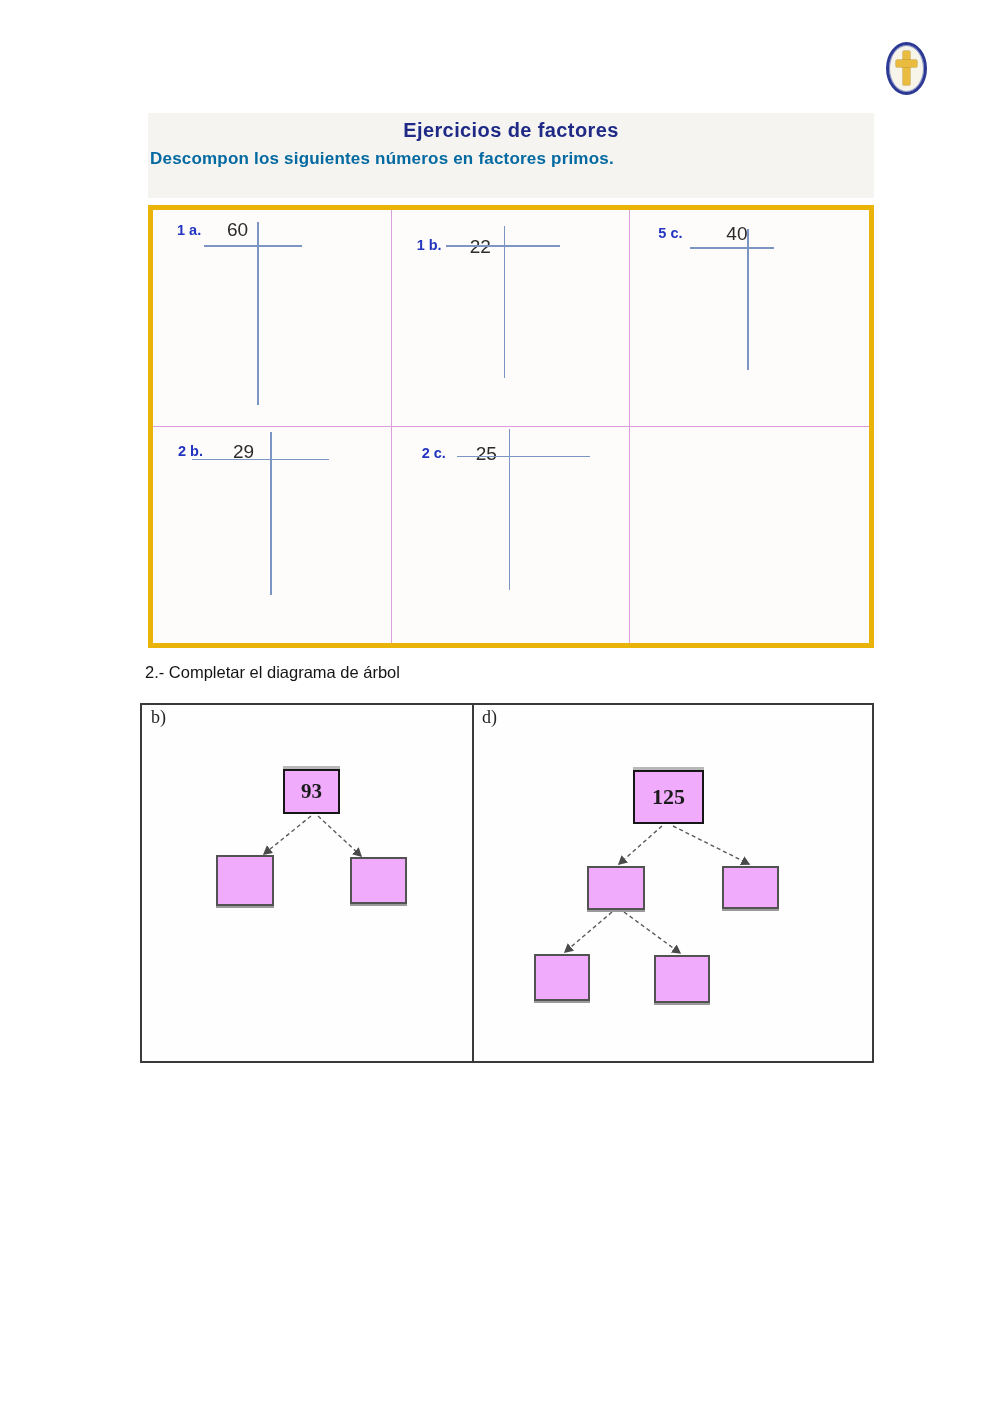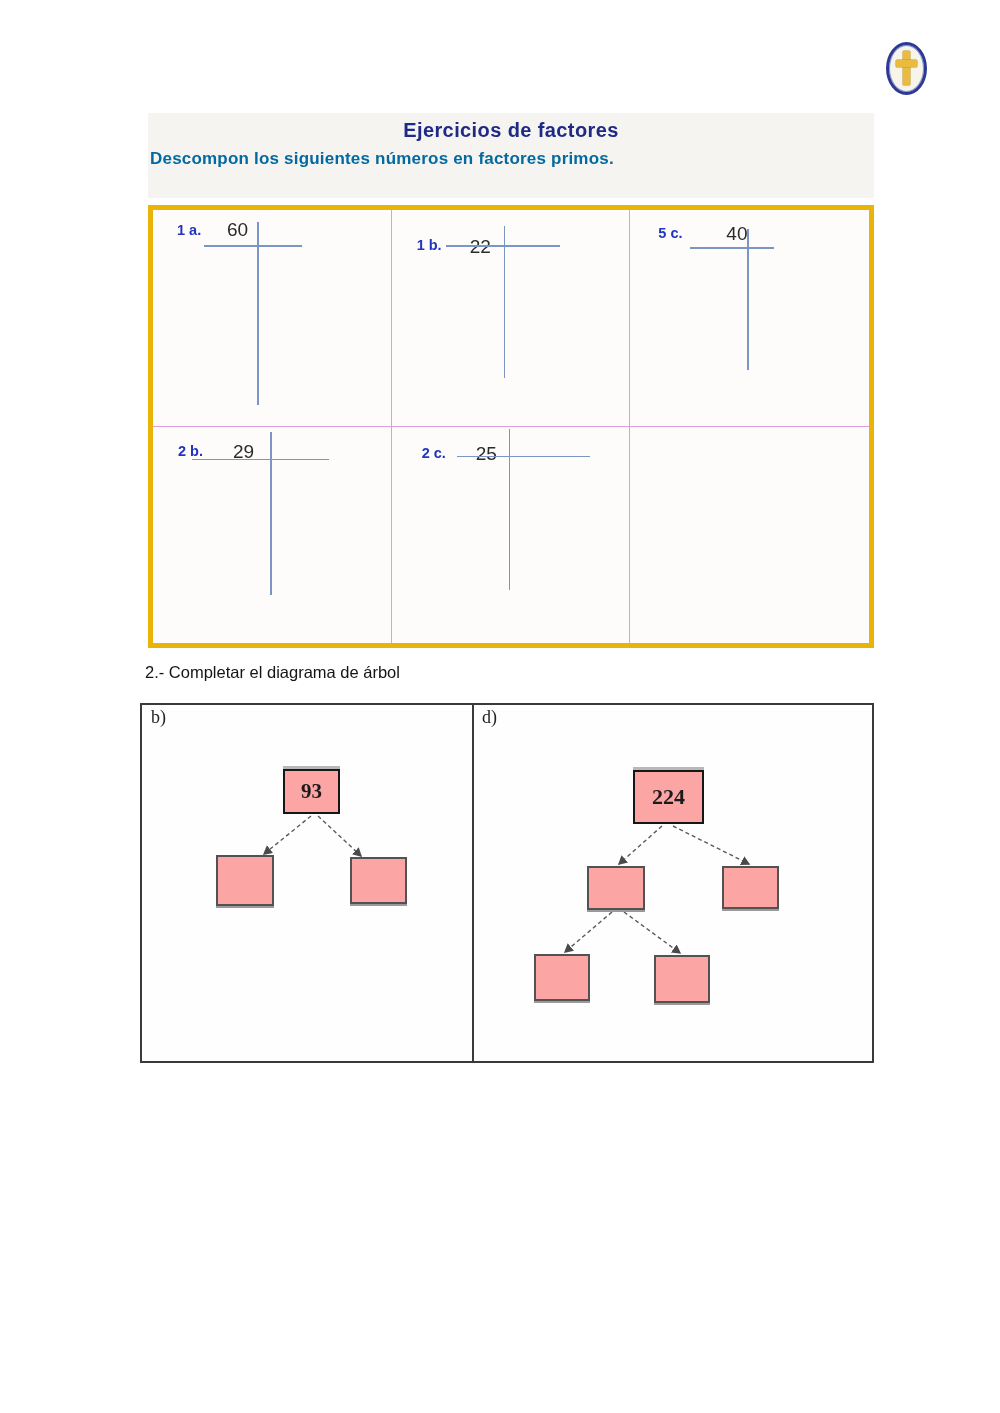--- a/index.html
+++ b/index.html
@@ -68,21 +68,21 @@
   
   .tree-box {
     position:absolute; left:140px; top:703px; width:734px; height:360px;
     border:2px solid #3a3a3a; background:#fefefe; box-sizing:border-box;
   }
   .tree-divider { position:absolute; left:330px; top:0; width:2px; height:100%; background:#3a3a3a; }
   .tree-label { position:absolute; font-family:"Liberation Serif", serif; font-size:18px; color:#222; }
   .tree-label.b { left:9px; top:2px; }
   .tree-label.d { left:340px; top:2px; }
 
-  .tbox { position:absolute; box-sizing:border-box; background:#fca5a5; }
+  .tbox { position:absolute; box-sizing:border-box; background:#f0abfc; }
   .tbox.root {
     border:2px solid #161616; box-shadow:0 -3px 0 #b8b8b8;
     display:flex; align-items:center; justify-content:center;
     font-family:"Liberation Serif", serif; font-weight:bold; color:#1b1b1b;
   }
   .tbox.empty { border:2px solid #525252; box-shadow:0 2px 0 #9a9a9a; }
 
   
   .b-root      { left:141px; top:64px;  width:57px; height:45px; font-size:21px; }
   .b-left      { left:74px;  top:150px; width:58px; height:51px; }
@@ -164,20 +164,20 @@
         <line x1="531" y1="121" x2="607" y2="159" marker-end="url(#ah)"></line>
         <line x1="470" y1="207" x2="423" y2="247" marker-end="url(#ah)"></line>
         <line x1="482" y1="207" x2="538" y2="248" marker-end="url(#ah)"></line>
       </g>
     </svg>
 
     <div class="tbox root b-root">93</div>
     <div class="tbox empty b-left"></div>
     <div class="tbox empty b-right"></div>
 
-    <div class="tbox root d-root">224</div>
+    <div class="tbox root d-root">125</div>
     <div class="tbox empty d-mid-left"></div>
     <div class="tbox empty d-mid-right"></div>
     <div class="tbox empty d-bot-left"></div>
     <div class="tbox empty d-bot-right"></div>
   </div>
 
 </div>
 
 </body></html>

